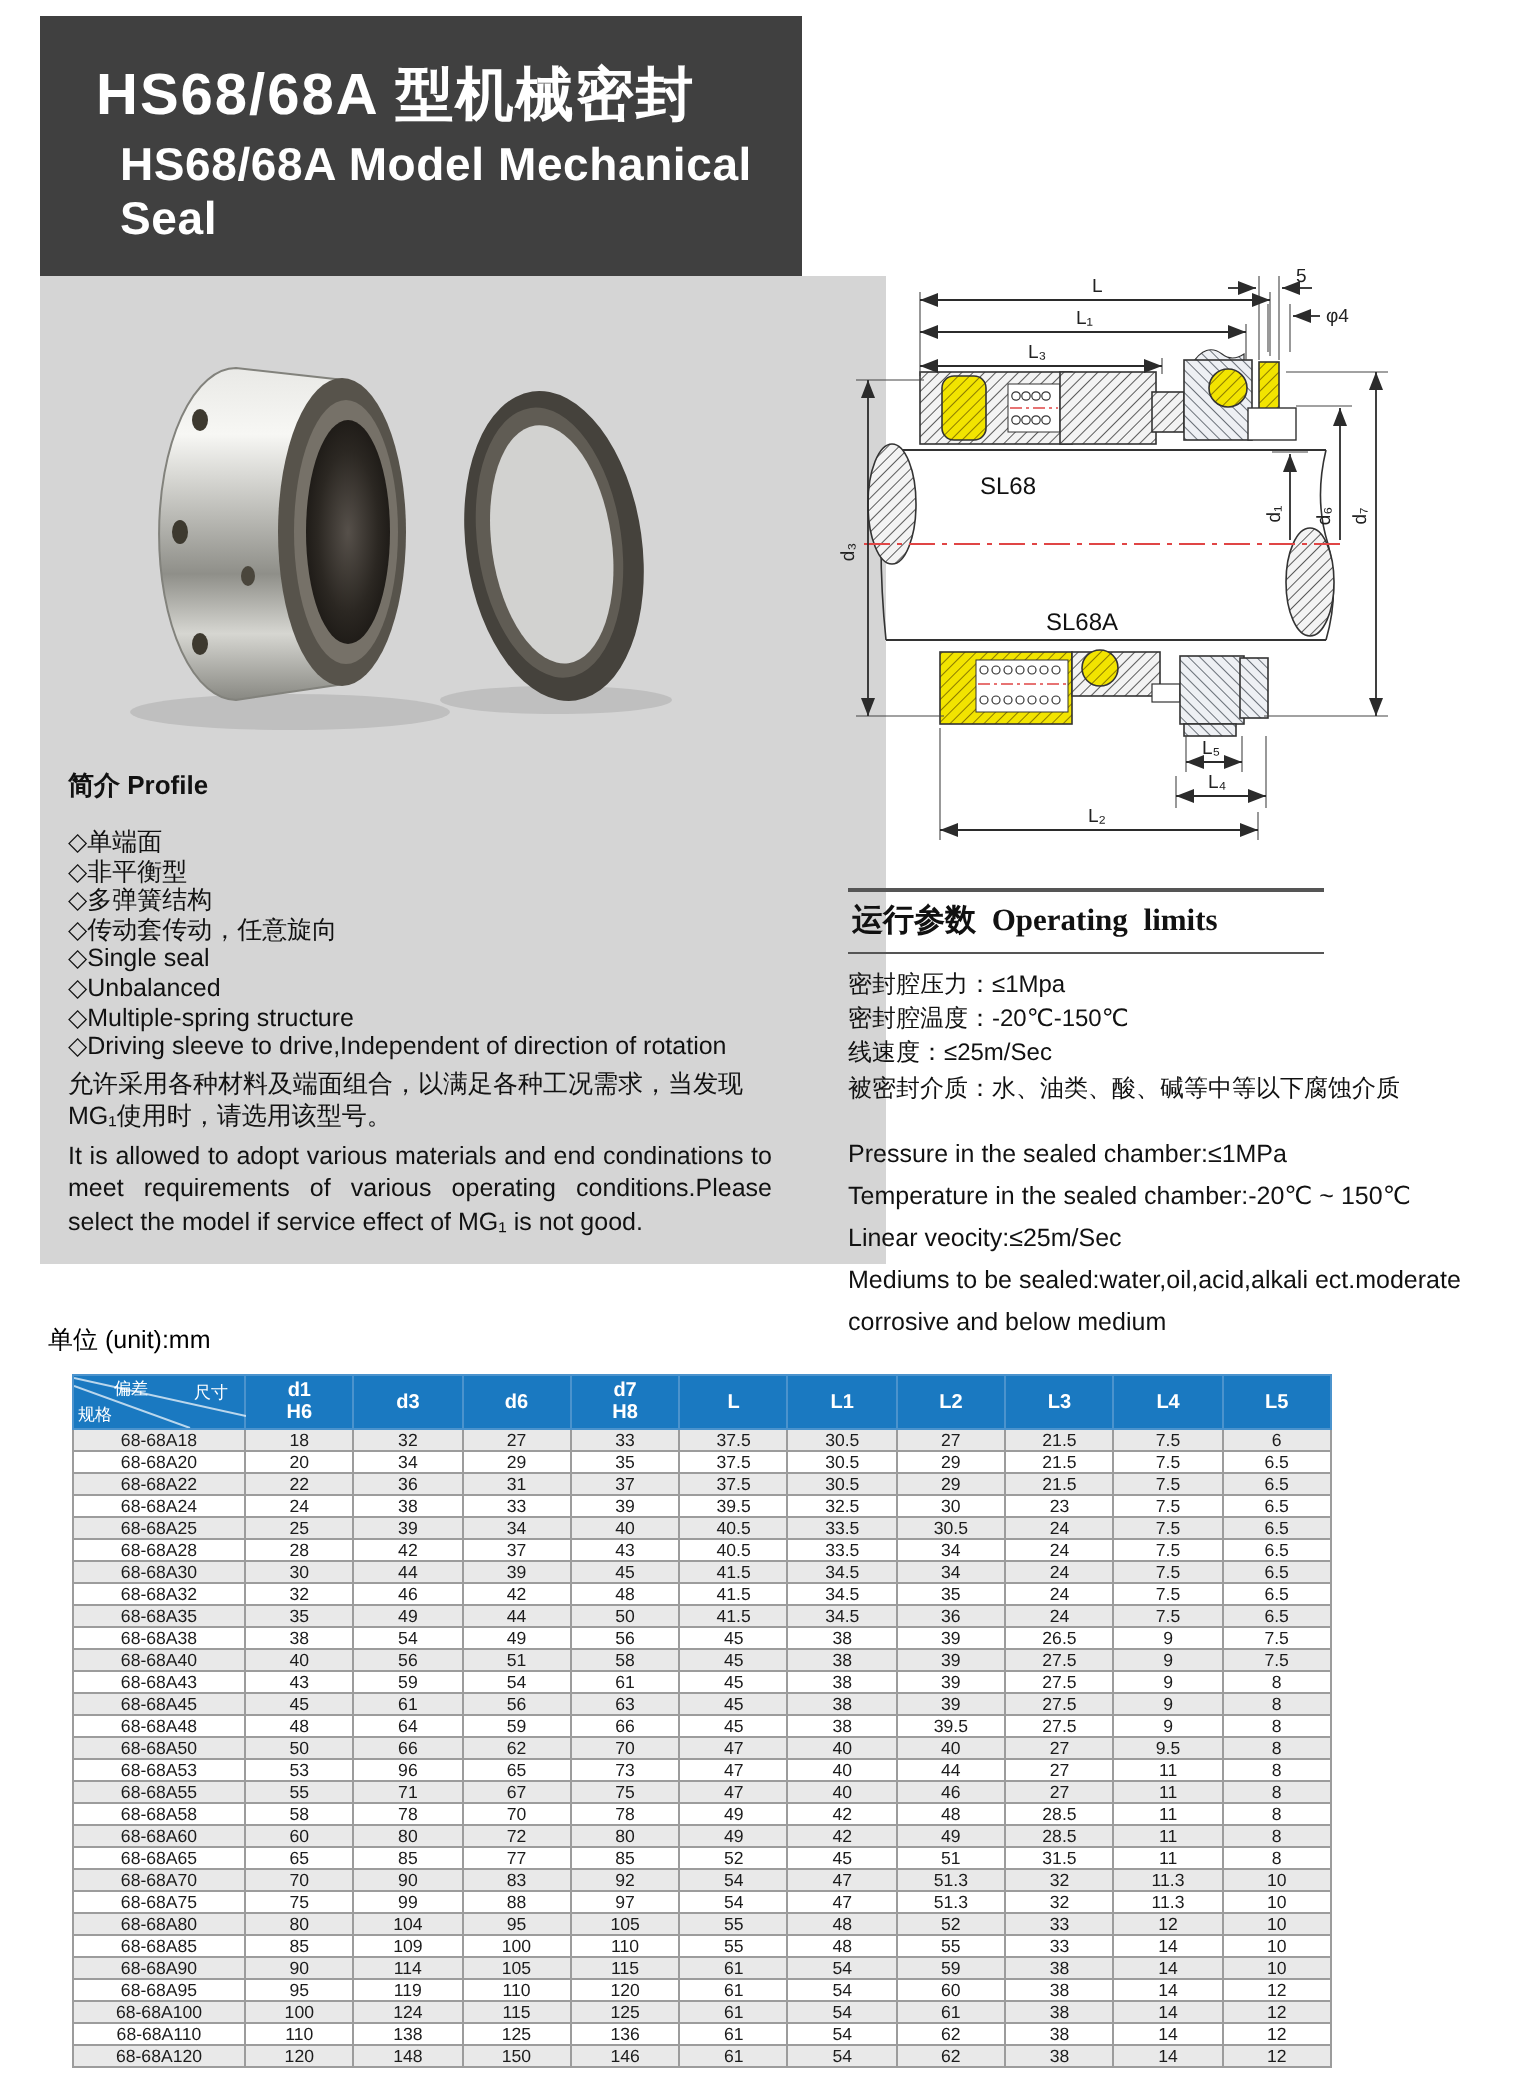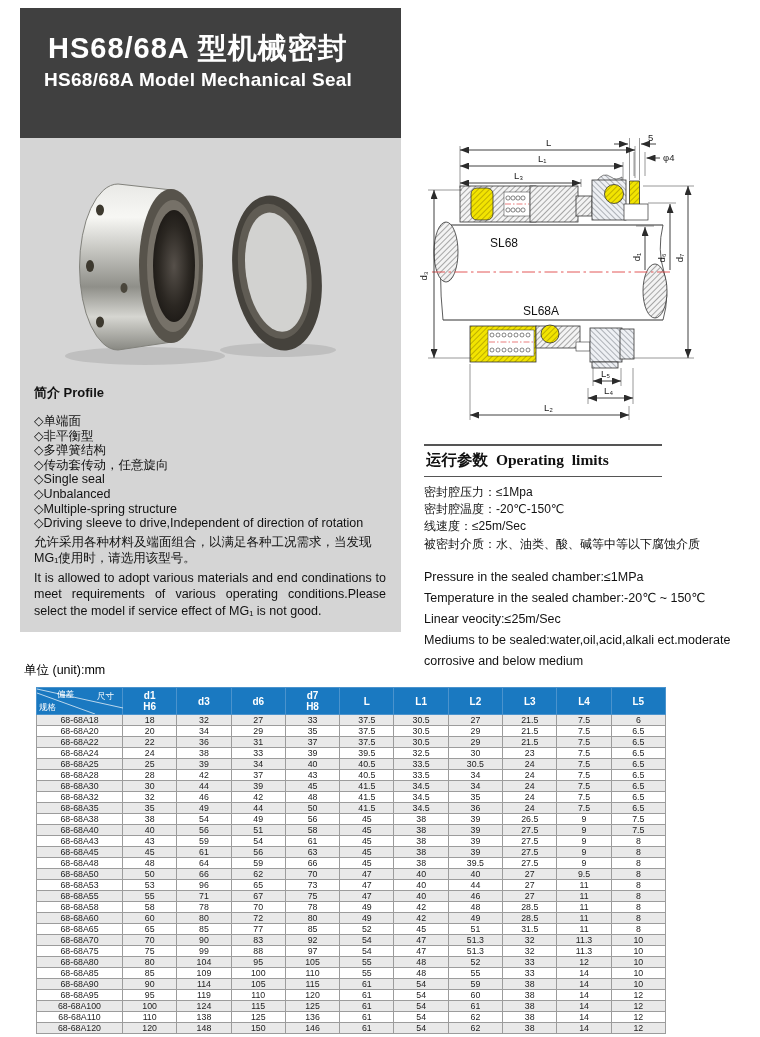--- a/index.html
+++ b/index.html
@@ -3,24 +3,24 @@
 <meta charset="utf-8">
 <style>
   html,body{margin:0;padding:0;background:#fff;}
   #page{position:relative;width:760px;height:1037px;background:#fff;overflow:hidden;
         font-family:"Liberation Sans","DejaVu Sans",sans-serif;color:#111;}
 
   
   .banner{position:absolute;left:20px;top:8px;width:381px;height:130px;background:#404040;}
   .banner h1{margin:0;padding:24px 0 0 28px;font-size:29px;line-height:32px;color:#fff;
              font-weight:bold;letter-spacing:1px;}
-  .banner h2{margin:0;padding:5px 0 0 24px;font-size:19px;color:#fff;font-weight:bold;letter-spacing:.3px;}
+  .banner h2{margin:0;padding:5px 0 0 40px;font-size:23px;color:#fff;font-weight:bold;letter-spacing:.3px;}
 
   
-  .panel{position:absolute;left:20px;top:138px;width:381px;height:494px;background:#d5d5d5;}
+  .panel{position:absolute;left:20px;top:138px;width:423px;height:494px;background:#d5d5d5;}
   .photo{position:absolute;left:0;top:0;width:381px;height:245px;}
   .profile{position:absolute;left:14px;top:246px;width:352px;}
   .profile .ph{font-size:13px;font-weight:bold;margin:0 0 12px 0;}
   .profile ul{list-style:none;margin:0;padding:0;font-size:12.5px;line-height:14.6px;}
   .profile p{margin:3px 0 0 0;font-size:12.5px;line-height:16.5px;}
   .profile p.en{text-align:justify;line-height:16.5px;}
 
   
   .drawing{position:absolute;left:418px;top:130px;width:342px;height:316px;}
   .dim{font-size:9.5px;fill:#222;font-family:"Liberation Sans","DejaVu Sans",sans-serif;}

